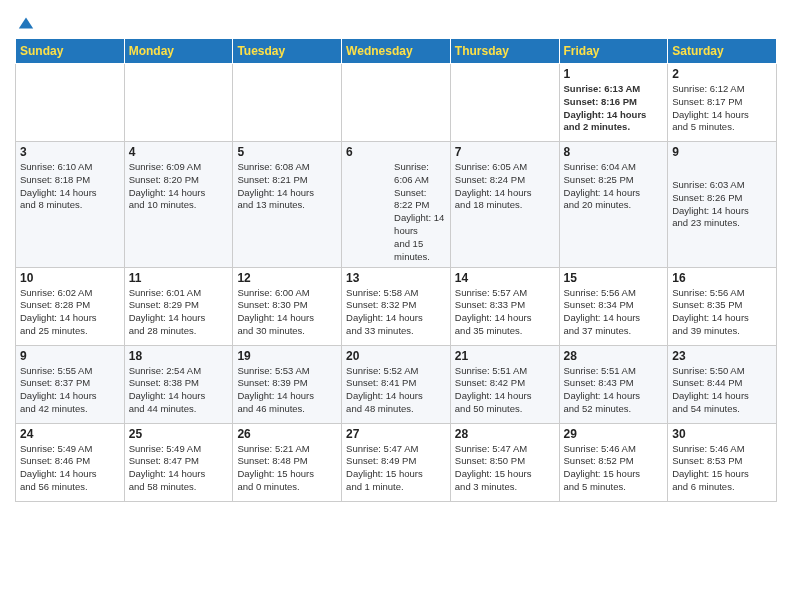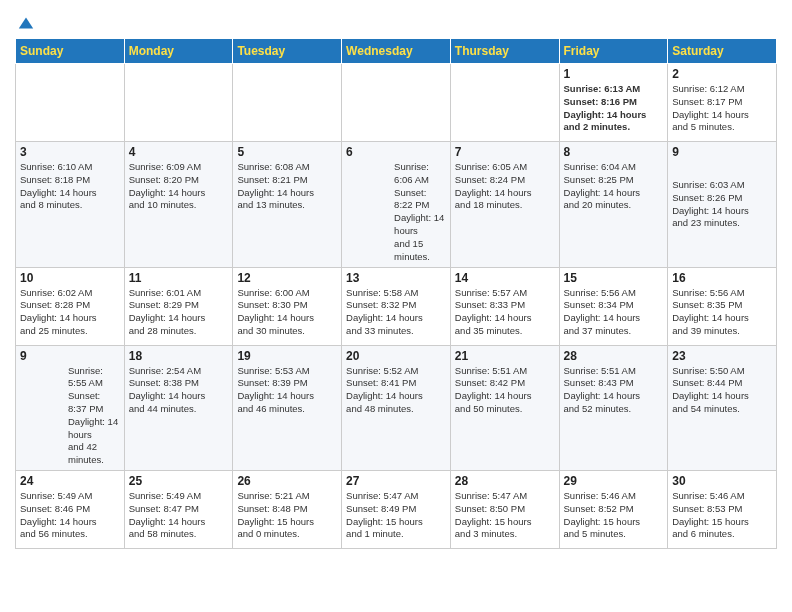--- a/index.html
+++ b/index.html
@@ -247,21 +247,21 @@
             <div class="day-num">16</div>
             <div class="day-info" style="white-space: pre-line;">Sunrise: 5:56 AM
 Sunset: 8:35 PM
 Daylight: 14 hours
 and 39 minutes.</div>
           </td>
         </tr>
         <tr>
           <td>
             <div class="day-num">9</div>
-            <div class="day-info" style="white-space: pre-line; margin-left: 48px;">Sunrise: 5:55 AM
+            <div class="day-info" style="white-space: pre-line;">Sunrise: 5:55 AM
 Sunset: 8:37 PM
 Daylight: 14 hours
 and 42 minutes.</div>
           </td>
           <td>
             <div class="day-num">18</div>
             <div class="day-info" style="white-space: pre-line;">Sunrise: 2:54 AM
 Sunset: 8:38 PM
 Daylight: 14 hours
 and 44 minutes.</div>

